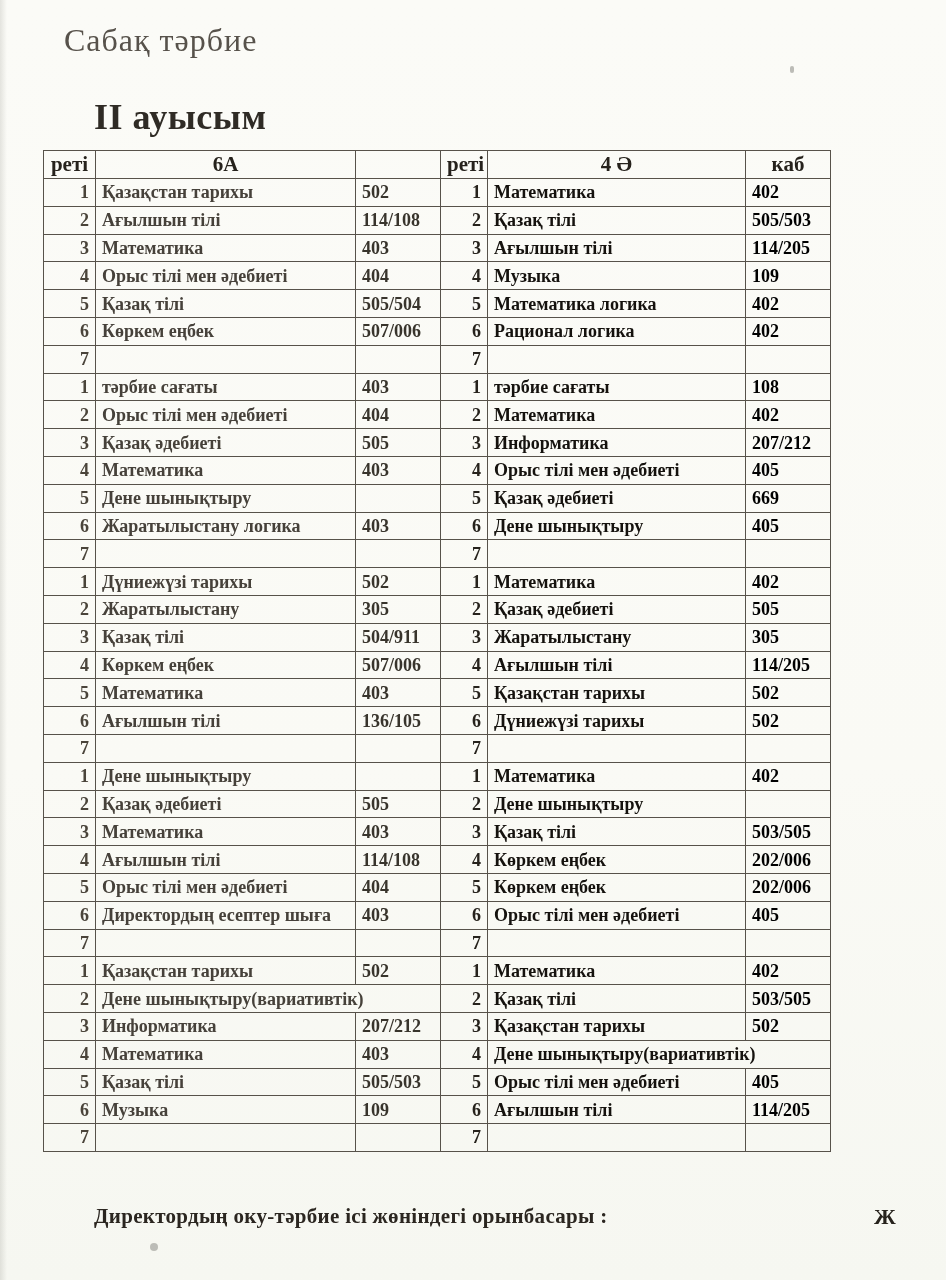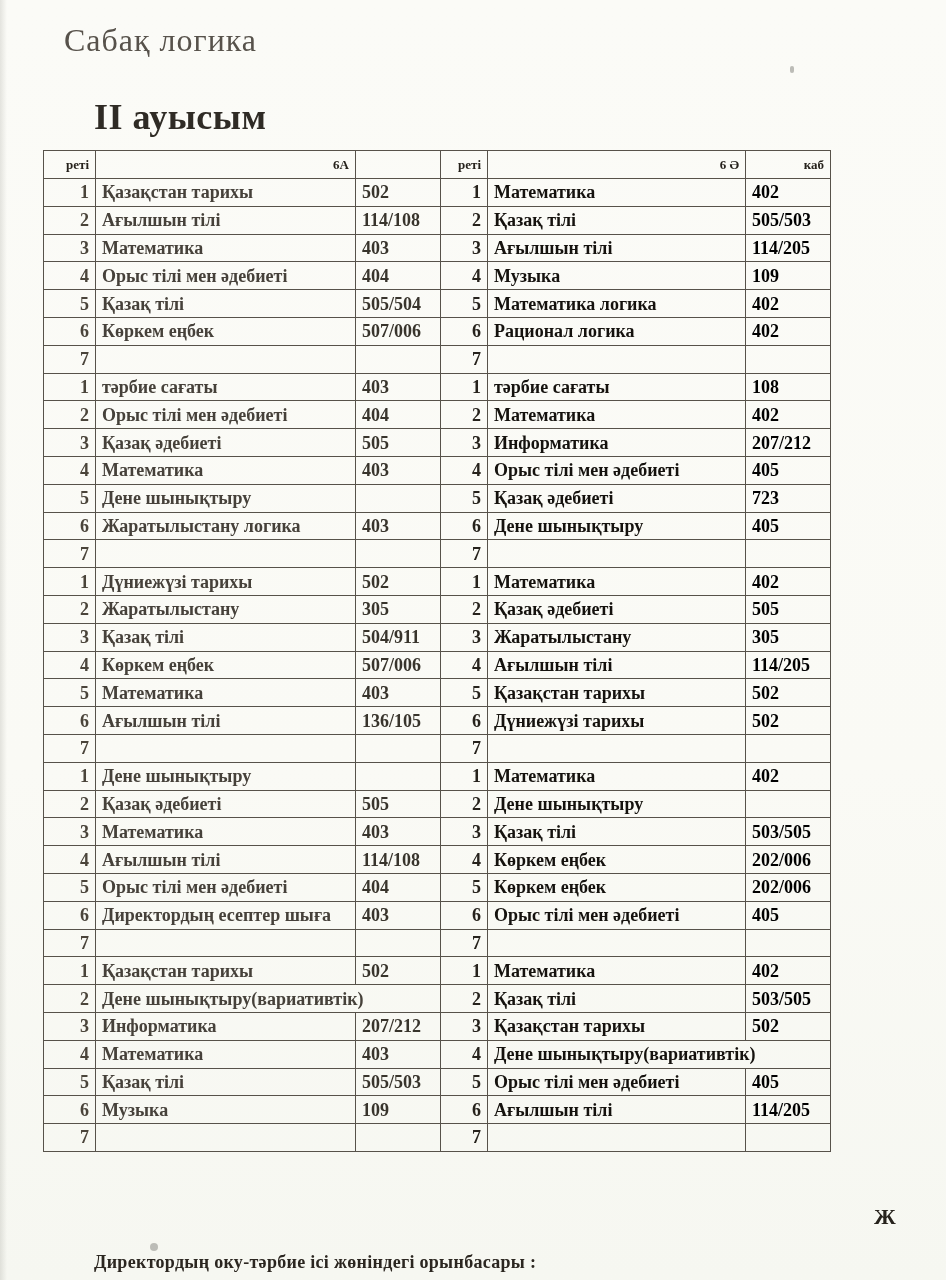--- a/index.html
+++ b/index.html
@@ -23,74 +23,74 @@
     position:absolute;left:43px;top:150px;width:787px;
     border-collapse:collapse;table-layout:fixed;
   }
   table.schedule th, table.schedule td{
     border:1px solid #57524a;
     padding:0 6px;height:26.8px;
     font-size:18px;font-weight:bold;line-height:1;
     overflow:hidden;white-space:nowrap;vertical-align:middle;
   }
   table.schedule th{
-    text-align:right;font-size:13px;color:#26221c;height:27px;margin-left:16px;
+    text-align:center;font-size:21px;color:#26221c;height:27px;margin-left:16px;
   }
   td.order{ text-align:right;color:#4a443a; }
   td.order-b{ color:#26221c; }
   td.sub-a{ color:#46413a; }
   td.room-a{ color:#38342c; }
   td.sub-b{ color:#15120e; }
   td.room-b{ color:#000000; }
   td.small-room{ font-size:12px; }
   td.boxed{ border:2px solid #3a362f; }
   tbody tr:first-child td{ border-top:1.8px solid #4a463e; }
   .footer-line{
-    position:absolute;left:94px;top:1252px;
-    font-size:18px;font-weight:bold;color:#2b2620;letter-spacing:0.3px;
+    position:absolute;left:94px;top:1204px;
+    font-size:21px;font-weight:bold;color:#2b2620;letter-spacing:0.3px;
   }
   .footer-initial{
     position:absolute;left:874px;top:1204px;
     font-size:22px;font-weight:bold;color:#26221c;
   }
   .speck-top{
     position:absolute;left:790px;top:66px;width:4px;height:7px;border-radius:2px;
     background:rgba(110,110,105,0.45);
   }
   .speck-bottom{
     position:absolute;left:150px;top:1243px;width:8px;height:8px;border-radius:50%;
     background:rgba(140,140,134,0.55);
   }
 </style>
 </head>
 <body>
 
 <div class="edge-shade"></div>
 
-<div class="doc-title">Сабақ логика</div>
+<div class="doc-title">Сабақ тәрбие</div>
 <div class="speck-top"></div>
 
 <div class="section-title">ІІ ауысым</div>
 
 <table class="schedule">
   <colgroup>
     <col style="width:52px">
       <col style="width:260px">
       <col style="width:85px">
     <col style="width:47px">
       <col style="width:258px">
       <col style="width:85px">
   </colgroup>
   <thead>
     <tr>
       <th>реті</th>
       <th>6А</th>
       <th></th>
       <th>реті</th>
-      <th>6 Ә</th>
+      <th>4 Ә</th>
       <th>каб</th>
     </tr>
   </thead>
 <tbody>
       <tr>
         <td class="order">1</td>
         <td class="sub-a">Қазақстан тарихы</td>
         <td class="room-a">502</td>
         <td class="order order-b">1</td>
         <td class="sub-b">Математика</td>
@@ -177,21 +177,21 @@
         <td class="order order-b">4</td>
         <td class="sub-b">Орыс тілі мен әдебиеті</td>
         <td class="room-b">405</td>
       </tr>
       <tr>
         <td class="order">5</td>
         <td class="sub-a">Дене шынықтыру</td>
         <td class="room-a"></td>
         <td class="order order-b">5</td>
         <td class="sub-b">Қазақ әдебиеті</td>
-        <td class="room-b boxed">723</td>
+        <td class="room-b boxed">669</td>
       </tr>
       <tr>
         <td class="order">6</td>
         <td class="sub-a">Жаратылыстану логика</td>
         <td class="room-a">403</td>
         <td class="order order-b">6</td>
         <td class="sub-b">Дене шынықтыру</td>
         <td class="room-b">405</td>
       </tr>
       <tr>

